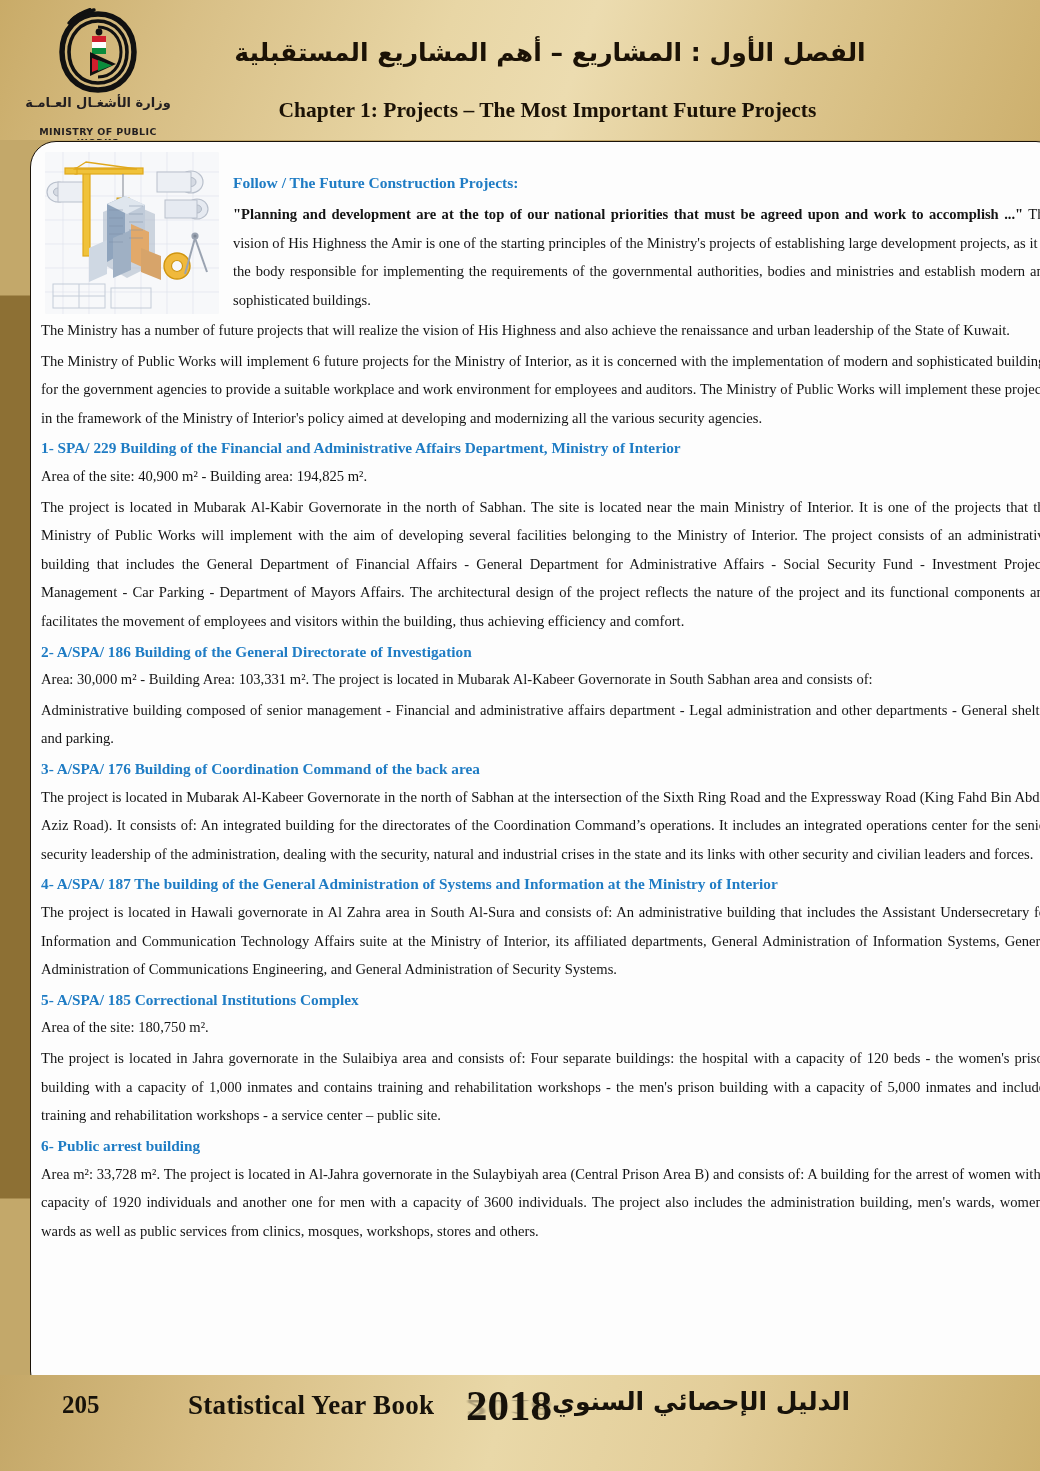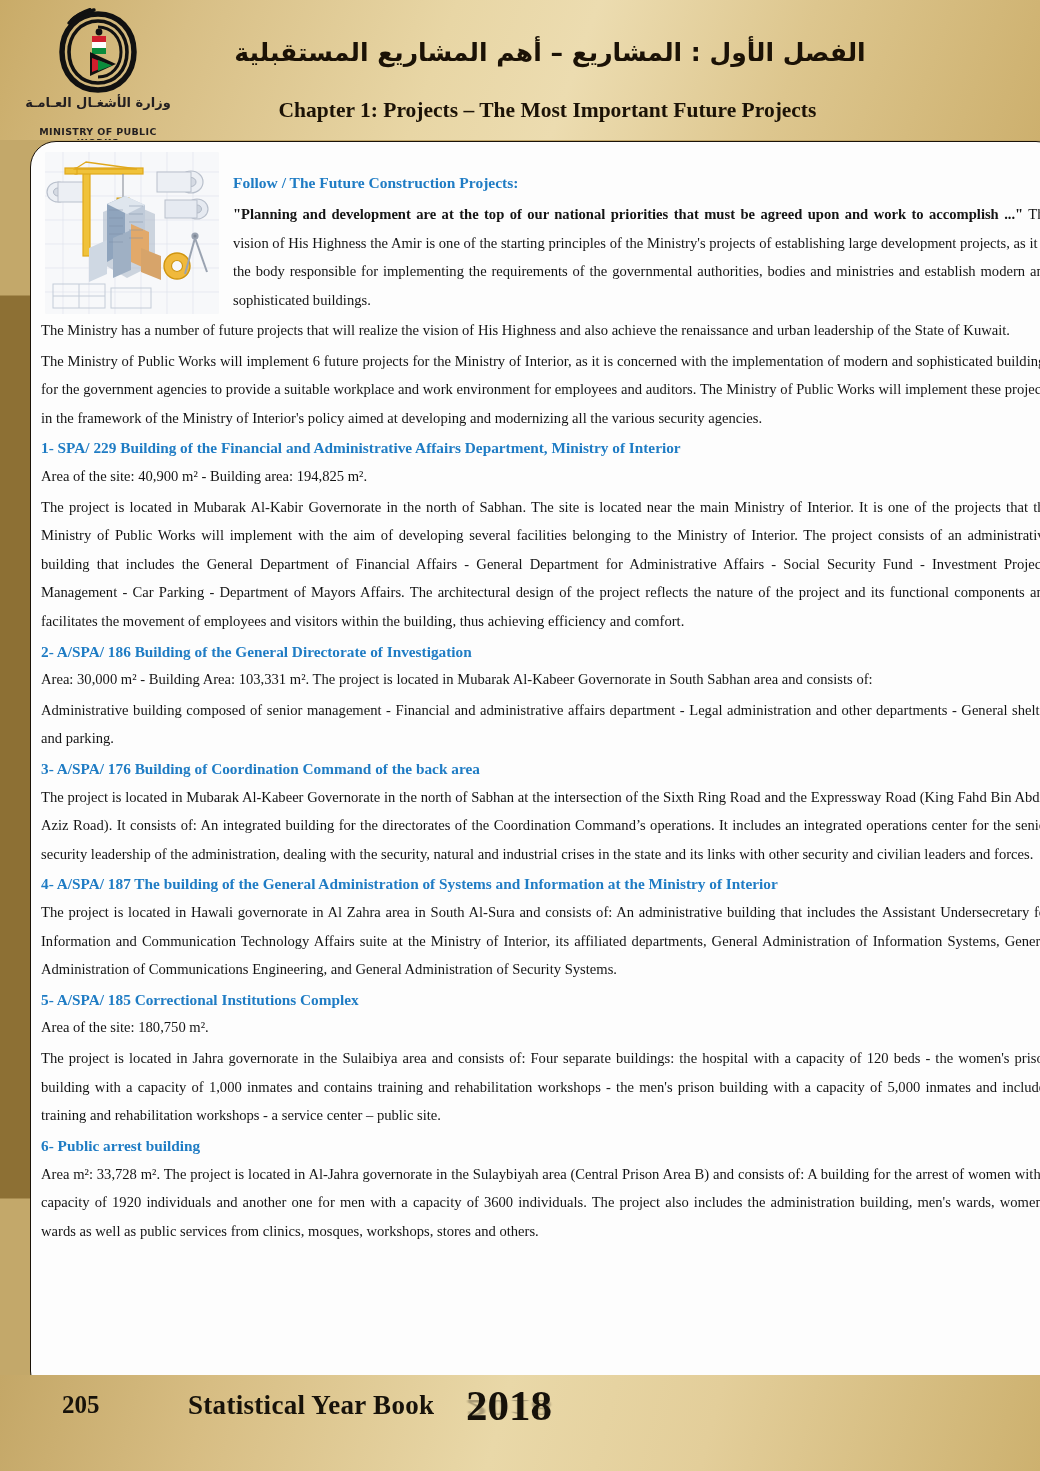--- a/index.html
+++ b/index.html
@@ -366,13 +366,14 @@
     </div>
 
   </div>
 </div>
 
 <div class="footer">
   <div class="page-no">205</div>
   <div class="footer-en">Statistical Year Book</div>
   <div class="footer-year-reflection">2018</div>
   <div class="footer-year">2018</div>
+  <div class="footer-ar">الدليل الإحصائي السنوي</div>
 </div>
 
 </body></html>

